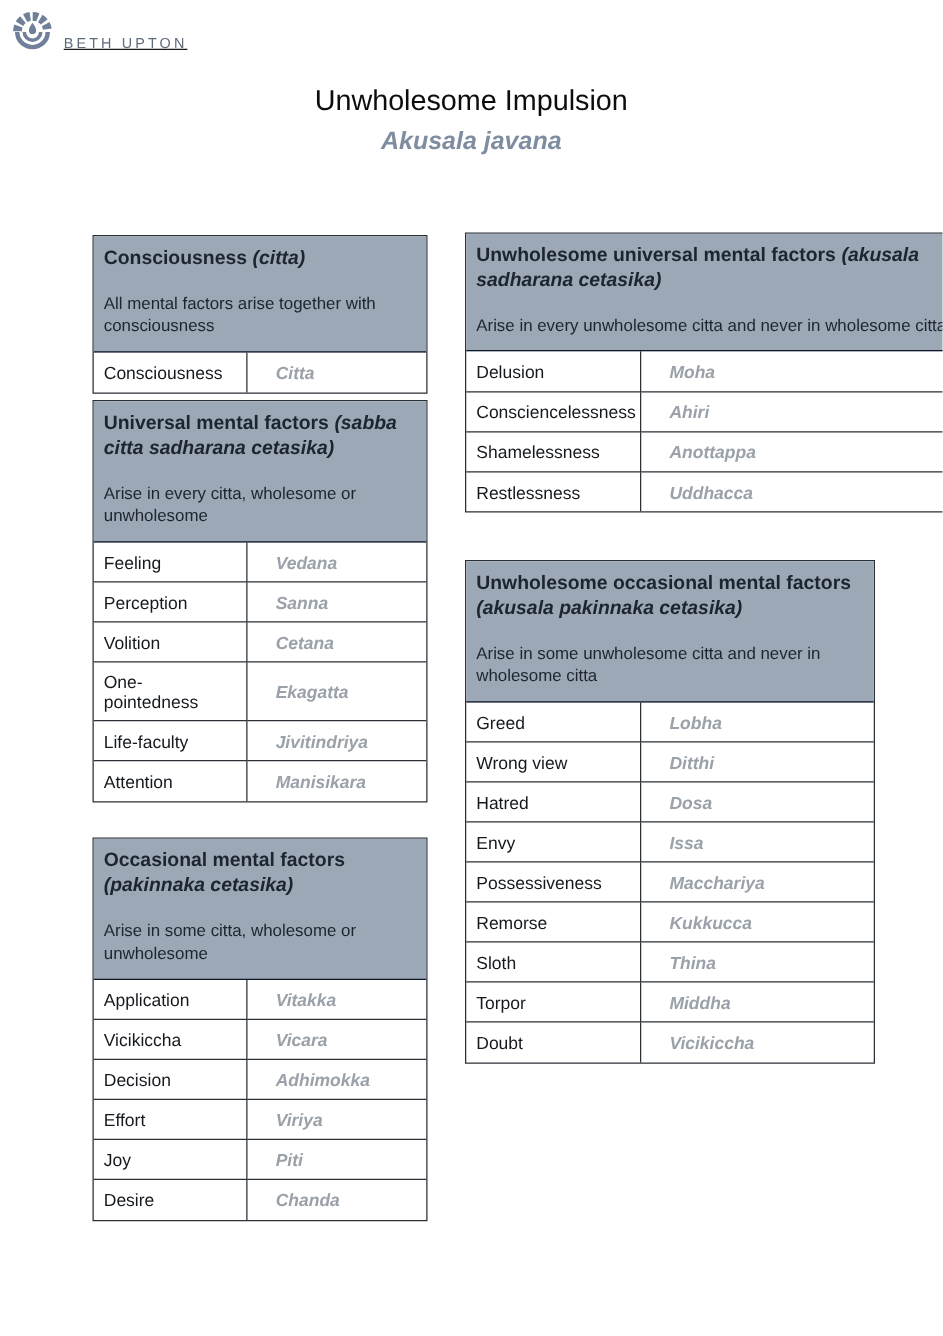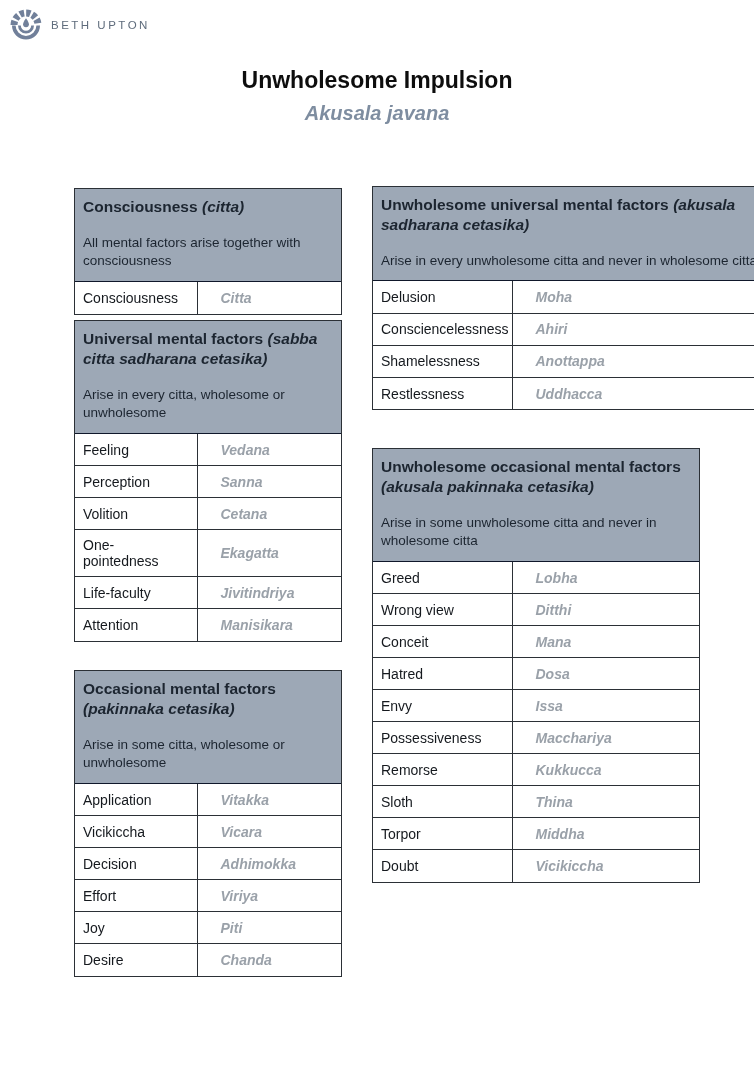--- a/index.html
+++ b/index.html
@@ -1,27 +1,27 @@
 <!DOCTYPE html>
 <html><head>
 <meta charset="utf-8">
 <style>
   * { margin:0; padding:0; box-sizing:border-box; }
   html,body { width:754px; height:1069px; background:#ffffff;
     font-family:"Liberation Sans", sans-serif; color:#15191e; }
   .page { position:relative; width:754px; height:1069px; overflow:hidden; }
 
   
-  .brand { position:absolute; top:9px; left:10px; display:flex; align-items:center; gap:9px; }
+  .brand { position:absolute; top:9px; left:10px; display:flex; align-items:flex-end; gap:9px;text-decoration:underline; }
   .brand svg { display:block; }
   .brand-name { font-size:11.5px; letter-spacing:2.5px; color:#5f6c7c; font-weight:400; }
 
   
   .titleblock { position:absolute; top:66px; left:0; width:100%; text-align:center; }
-  .page-title { font-size:23px; font-weight:bold; color:#0d0d0d; line-height:1.3; }
+  .page-title { font-size:23px; font-weight:normal; color:#0d0d0d; line-height:1.3; }
   .page-subtitle { font-size:20px; font-weight:bold; font-style:italic; color:#7e8da0; line-height:1.4; margin-top:3px; }
 
   
   .card { position:absolute; border:1px solid #2b3036; background:#fff; }
   .card-head { background:#9da8b6; color:#1c2530; padding:8px 8px 10px 8px; border-bottom:1px solid #0f172a; }
   .card-head .t  { font-size:15.5px; font-weight:bold; line-height:1.28; }
   .card-head .tp { font-size:15.5px; font-weight:bold; font-style:italic; line-height:1.28; }
   .card-head .sub { font-size:13.5px; font-weight:normal; line-height:1.38; margin-top:17px; }
 
   table { border-collapse:collapse; width:100%; table-layout:fixed; }
@@ -172,24 +172,20 @@
       <tbody>
           <tr>
             <td>Greed</td>
             <td class="pali-cell">Lobha</td>
           </tr>
           <tr>
             <td>Wrong view</td>
             <td class="pali-cell">Ditthi</td>
           </tr>
           <tr>
-            <td>Conceit</td>
-            <td class="pali-cell">Mana</td>
-          </tr>
-          <tr>
             <td>Hatred</td>
             <td class="pali-cell">Dosa</td>
           </tr>
           <tr>
             <td>Envy</td>
             <td class="pali-cell">Issa</td>
           </tr>
           <tr>
             <td>Possessiveness</td>
             <td class="pali-cell">Macchariya</td>

